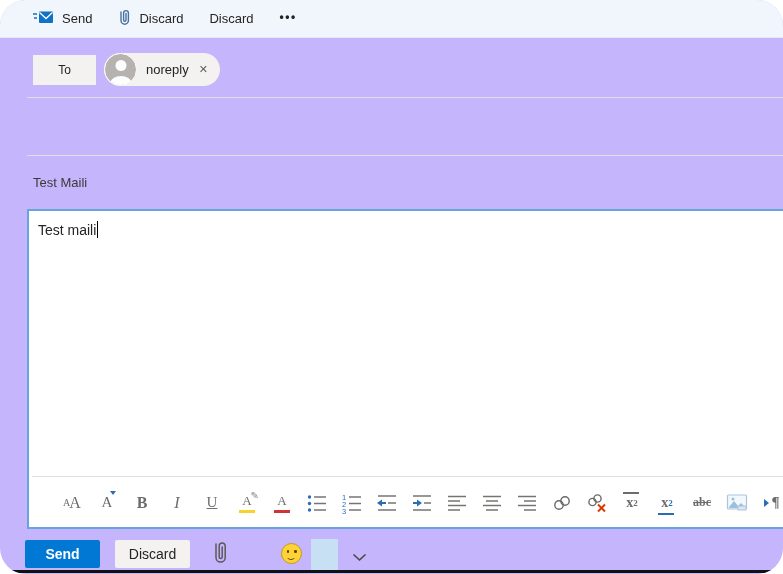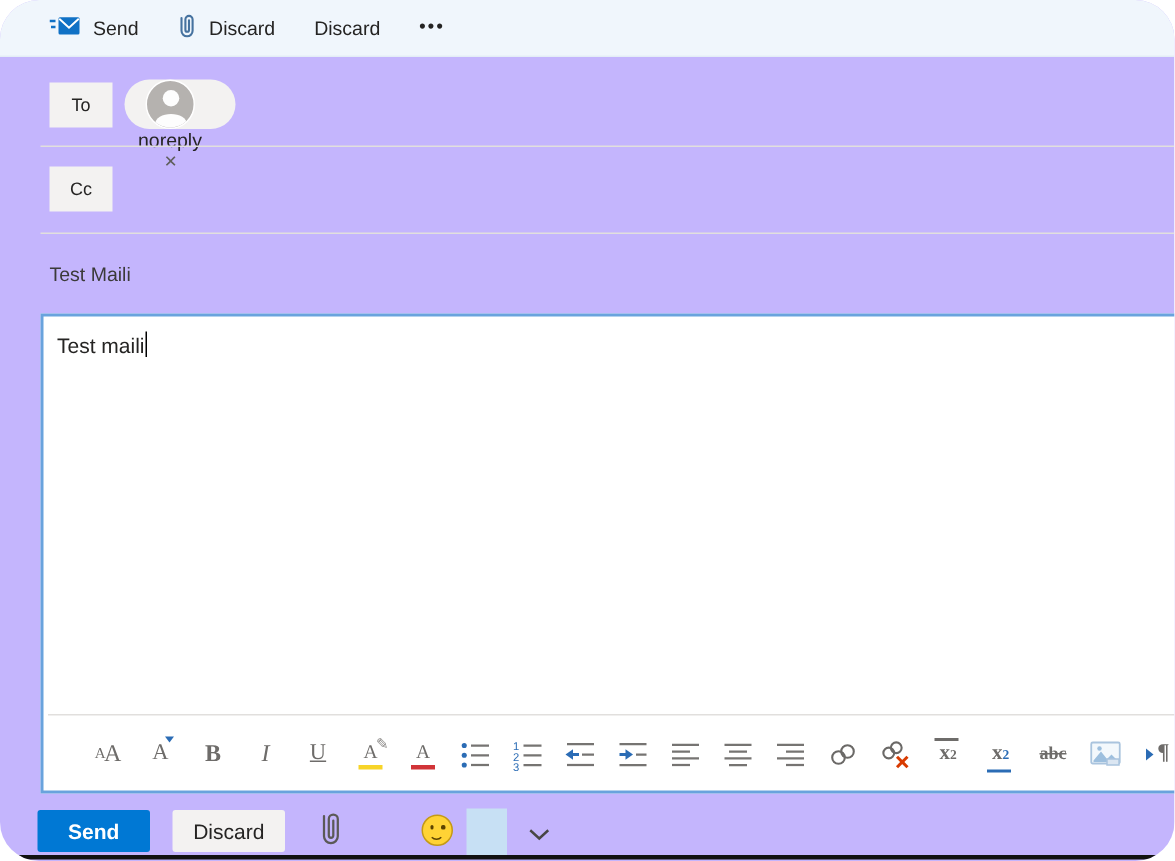--- a/index.html
+++ b/index.html
@@ -15,27 +15,27 @@
   .top-toolbar {
     position:absolute; top:0; left:0; width:783px; height:38px;
     background:#f0f6fc; border-bottom:1px solid #e4edf6;
     display:flex; align-items:center; padding-left:33px; gap:26px;
   }
   .tb-item { display:flex; align-items:center; gap:8px; font-size:13px; color:#252423; cursor:pointer; }
   .tb-more { font-weight:700; letter-spacing:1.5px; font-size:12px; padding-bottom:4px; }
   
   .to-row { position:absolute; top:53px; left:33px; display:flex; align-items:center; gap:8px; }
   .field-btn {
-    width:42px; height:30px; background:#f3f2f1; color:#252423;
+    width:63px; height:30px; background:#f3f2f1; color:#252423;
     font-size:12px; display:flex; align-items:center; justify-content:center;
     border:none; font-family:"Liberation Sans", sans-serif; cursor:pointer;
   }
   .chip {
     height:33px; background:#f3f2f1; border-radius:17px;
-    display:flex; align-items:center; padding-right:12px; cursor:pointer;flex-direction:column;
+    display:flex; align-items:center; padding-right:12px; cursor:pointer;
   }
   .avatar {
     width:33px; height:33px; border-radius:50%; background:#b5b2af;
     position:relative; overflow:hidden; flex:0 0 auto; border:1px solid #fff;
   }
   .avatar .head { position:absolute; top:6px; left:50%; transform:translateX(-50%); width:11px; height:11px; border-radius:50%; background:#fdfdfd; }
   .avatar .shoulders { position:absolute; bottom:-4px; left:50%; transform:translateX(-50%); width:21px; height:13px; border-radius:50% 50% 0 0; background:#fdfdfd; }
   .chip-name { font-size:13px; margin:0 10px 0 9px; color:#252423; }
   .chip-x { font-size:11px; color:#5f5e5c; cursor:pointer; }
   .cc-row { position:absolute; top:111px; left:33px; }
@@ -139,23 +139,20 @@
       <div class="avatar">
         <div class="head"></div>
         <div class="shoulders"></div>
       </div>
       <span class="chip-name">noreply</span>
       <span class="chip-x">✕</span>
     </div>
   </div>
   <div class="divider d1"></div>
 
-  <div class="cc-row">
-    <button class="field-btn">Cc</button>
-  </div>
   <div class="divider d2"></div>
 
   <div class="subject-row">Test Maili</div>
 
   <div class="body-box">
     <div class="body-text"><span>Test maili</span><span class="caret"></span></div>
     <div class="fmt-divider"></div>
 
     <div class="fmt-toolbar">
 

